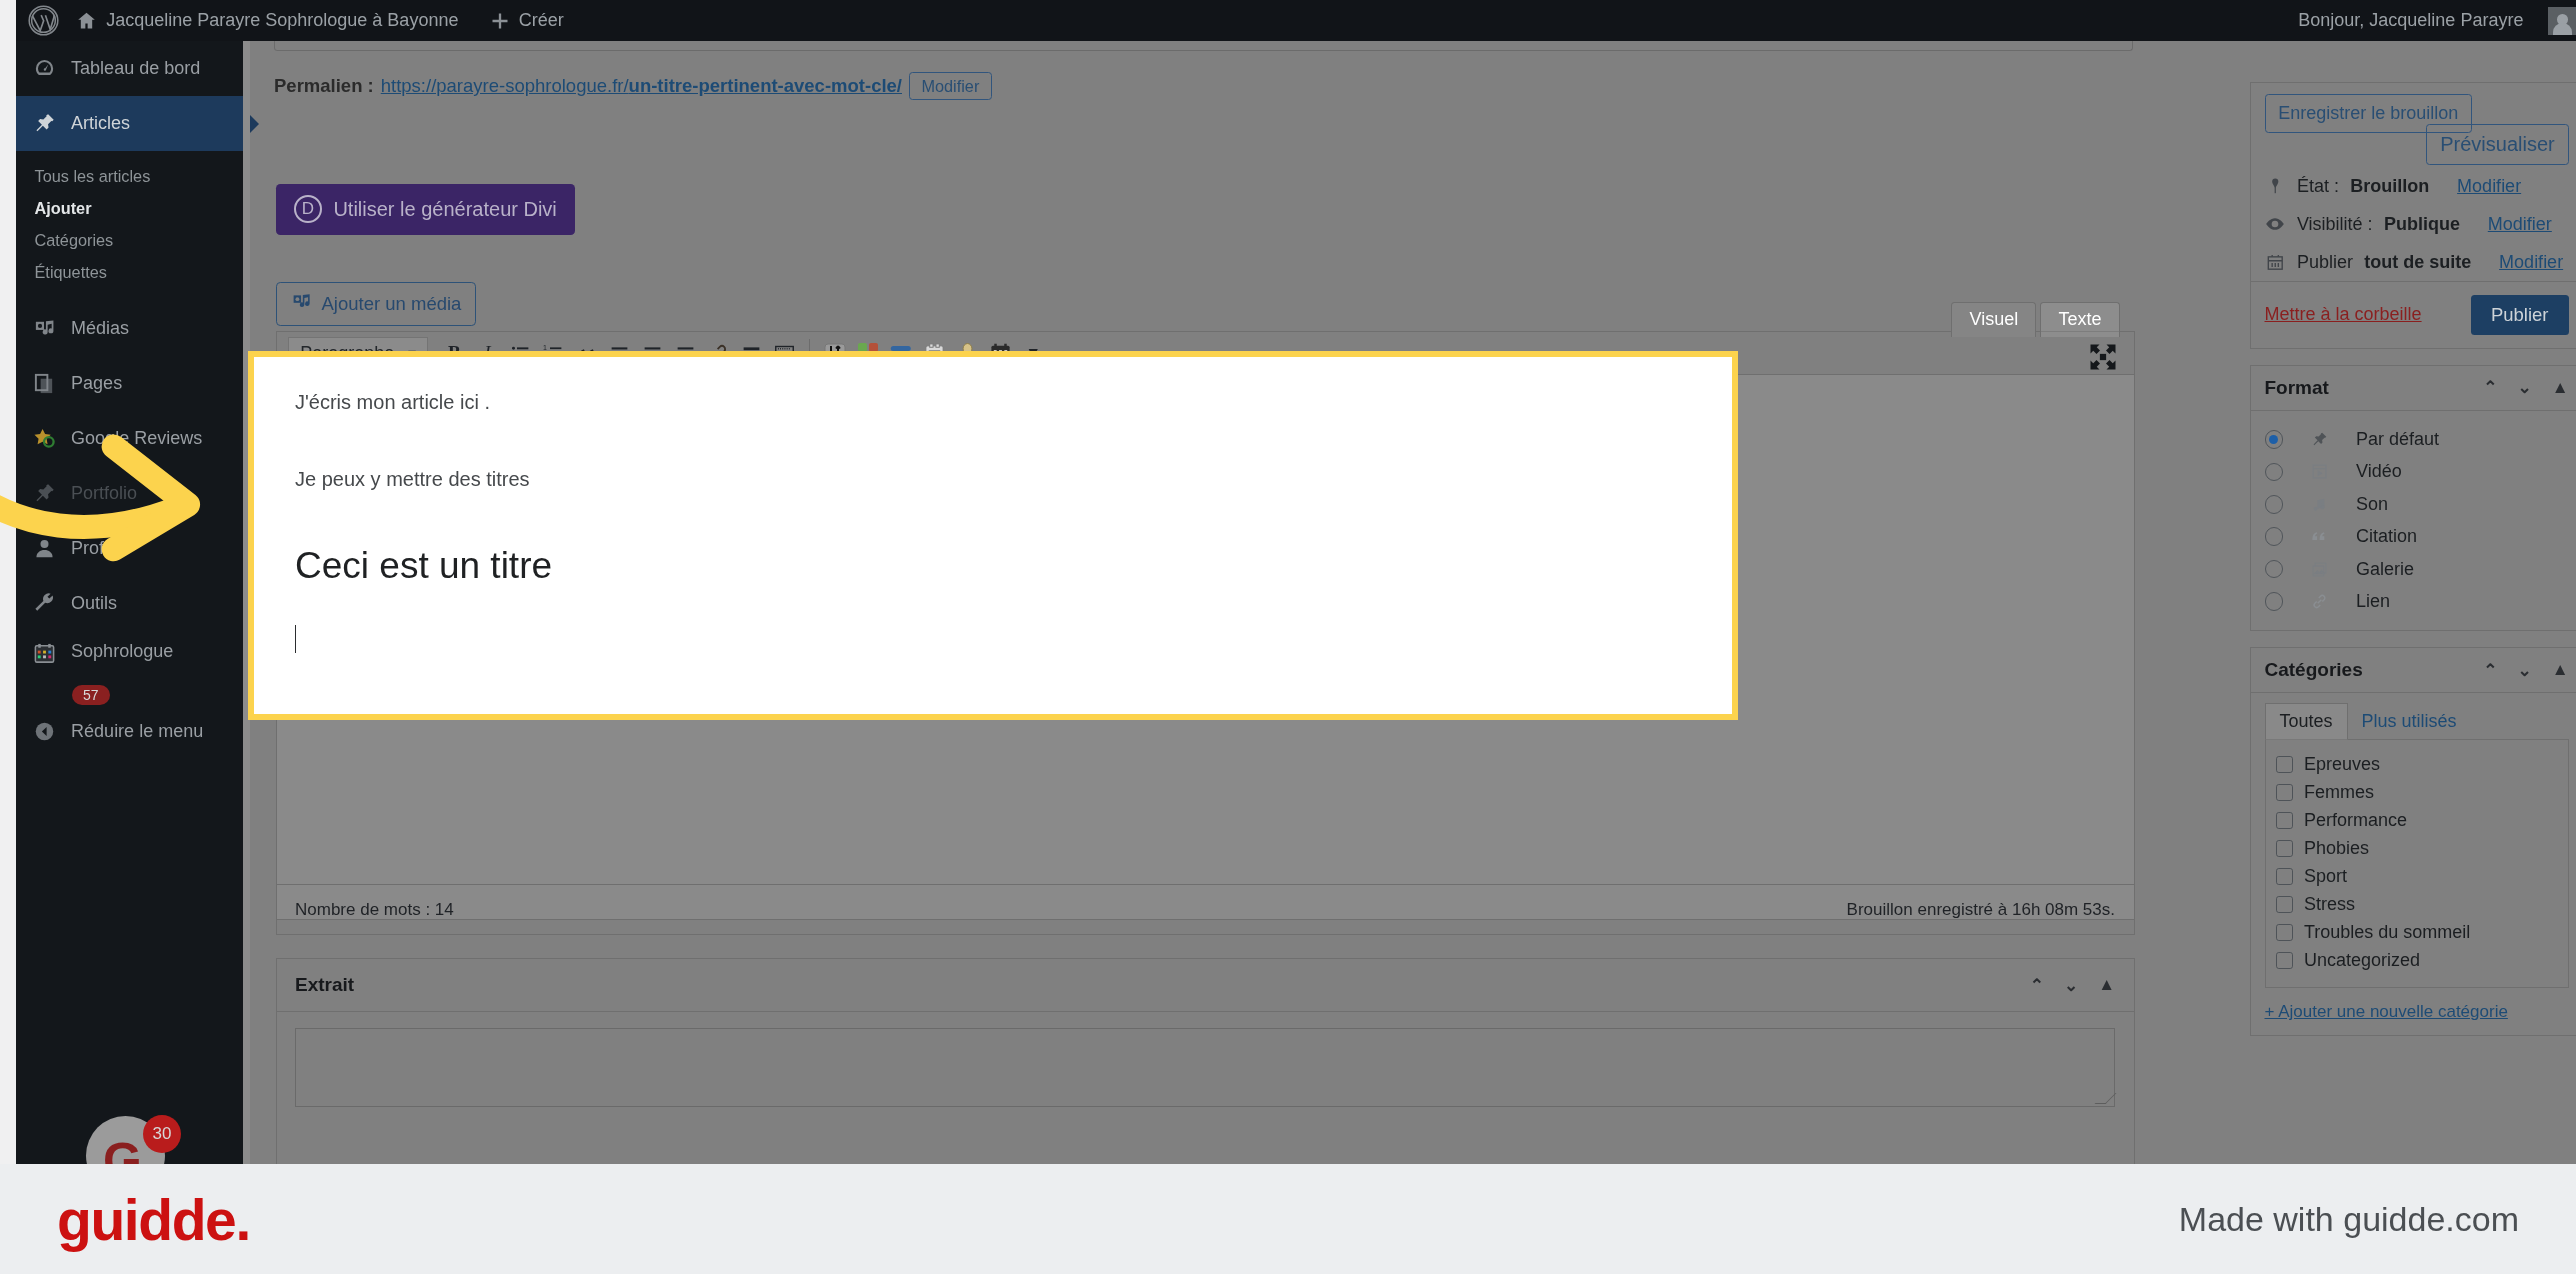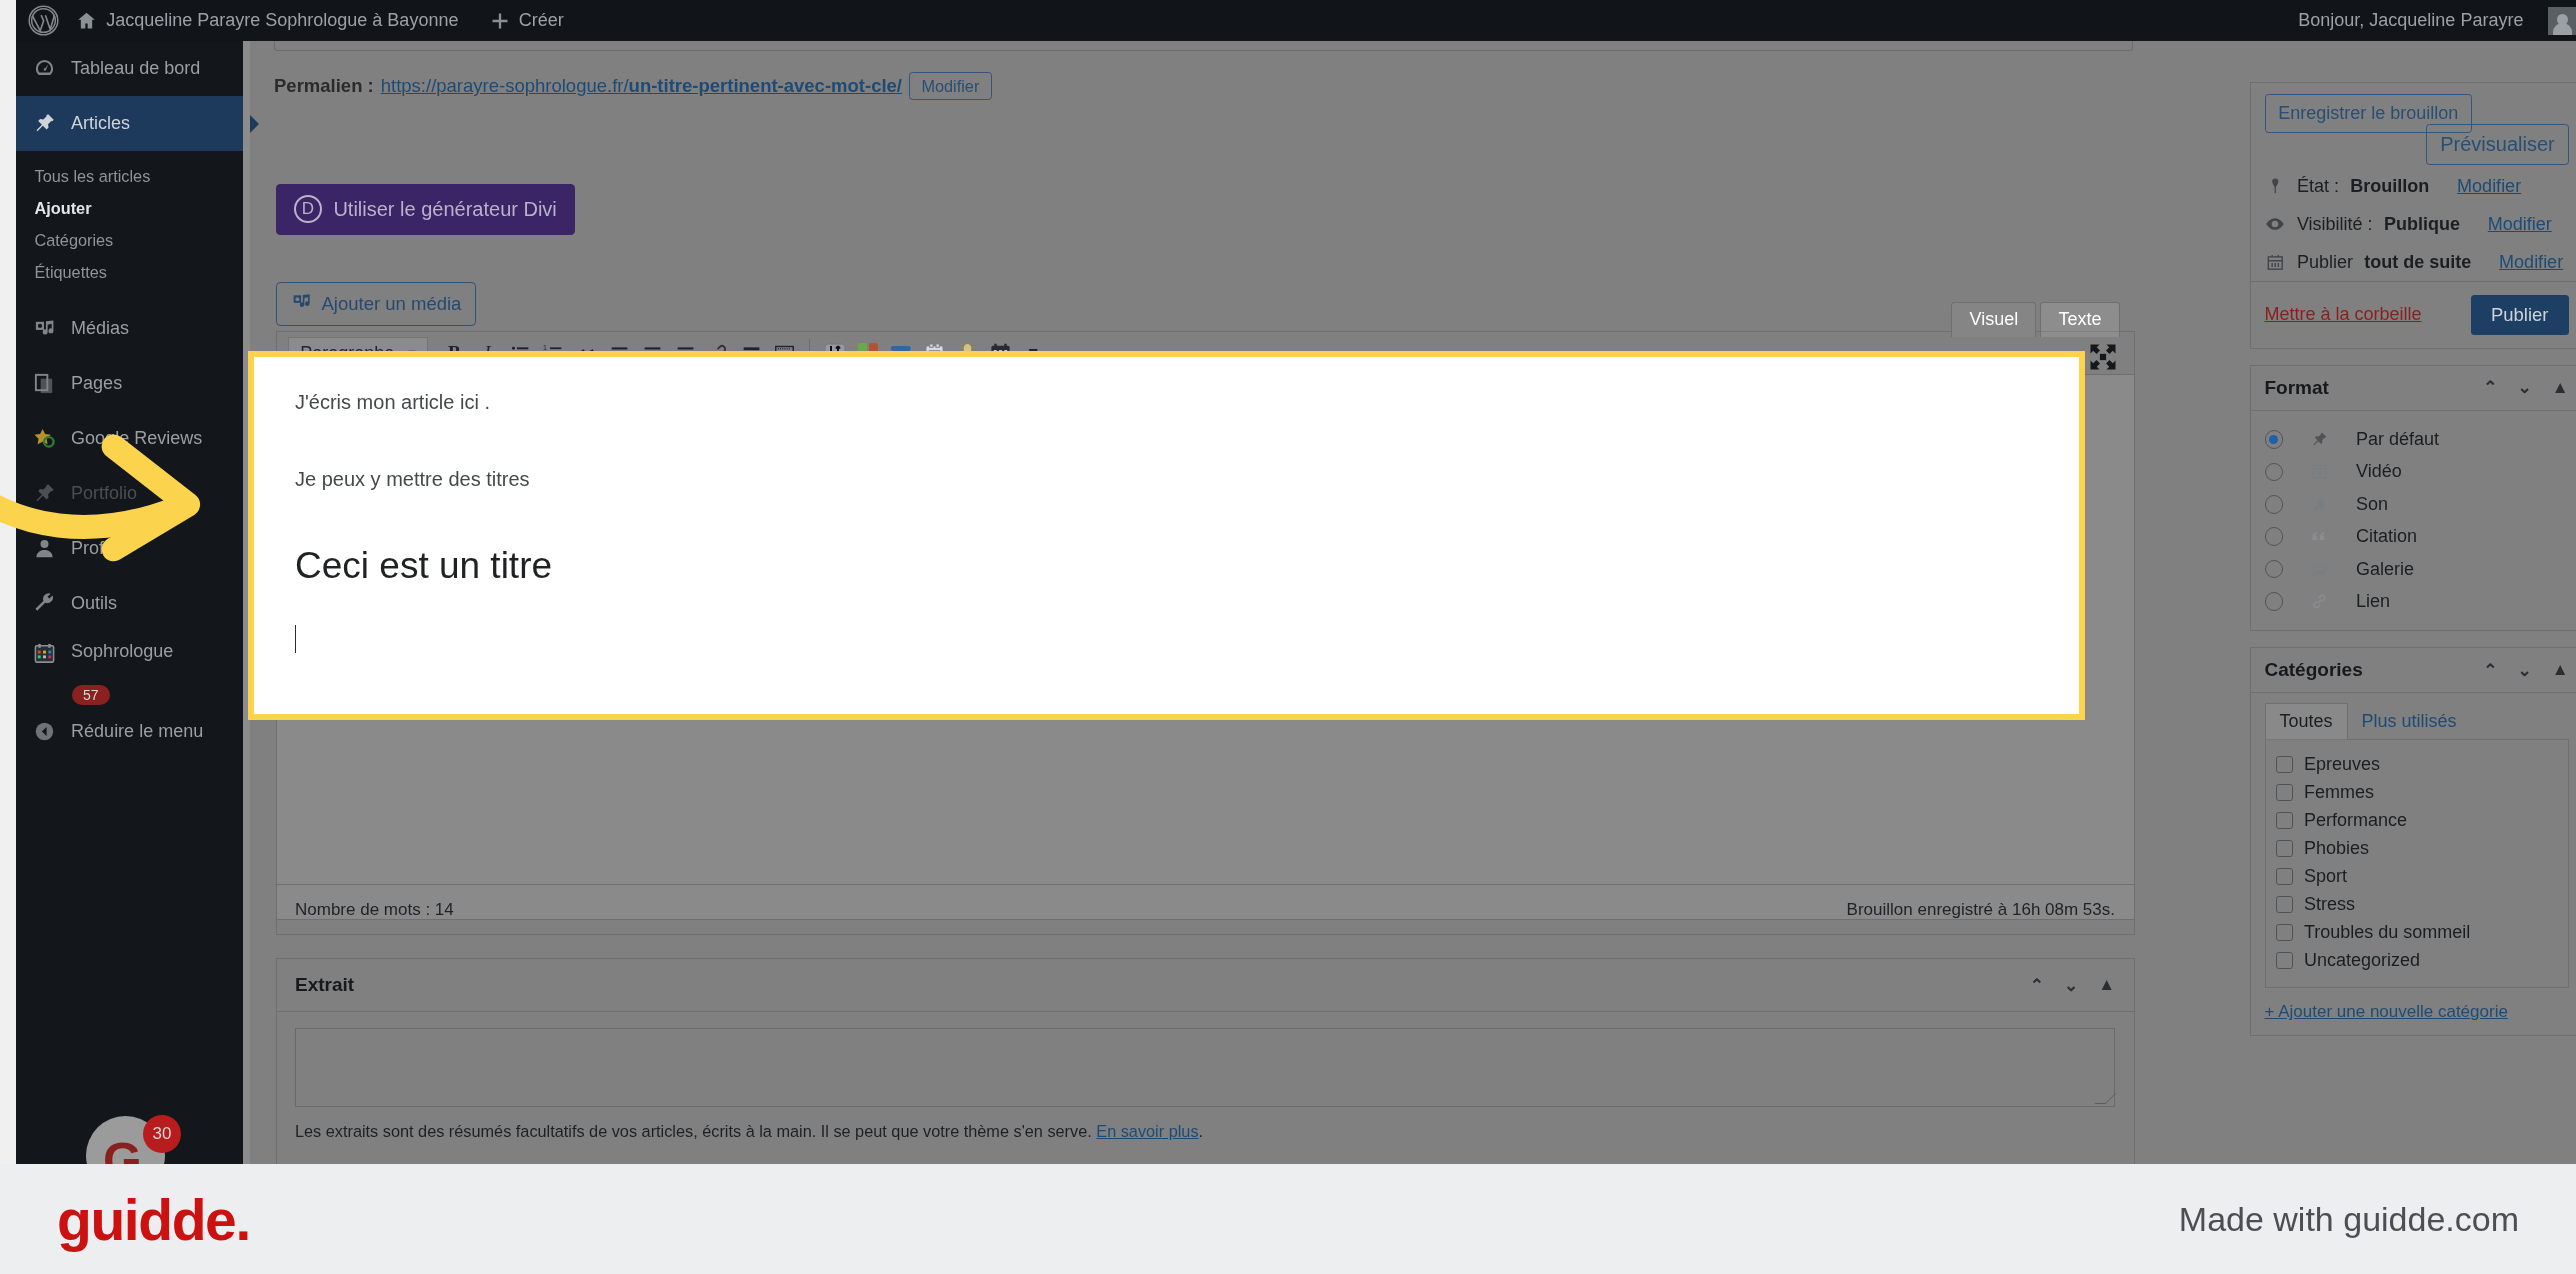--- a/index.html
+++ b/index.html
@@ -236,21 +236,21 @@
   }
   #float-avatar .gl { position:absolute; left: 17px; top: 15.6px; font-size: 50px; color:#8a1f1f; font-weight: bold; }
   #float-badge {
     position: absolute; left: 57px; top: -1.4px; width: 38px; height: 38px; border-radius: 50%;
     background: #b91c1c; color: #d7d7d7; font-size: 17px;
     display:flex; align-items:center; justify-content:center;
   }
 
   
   #spotlight {
-    position: absolute; left: 248px; top: 351px; width: 1837px; height: 369px;
+    position: absolute; left: 248px; top: 351px; width: 1490px; height: 369px;
     background: #ffffff; border: 6.4px solid #fcd34d; z-index: 5;
   }
   #spot-inner { padding: 34px 41px; color: #2f3235; }
   #spot-inner .para { font-size: 20px; margin-bottom: 54px; color: #46494c; }
   #spot-inner .para:first-child { margin-bottom: 54px; }
   #spot-heading { font-size: 37px; color: #1f2123; font-weight: normal; margin-bottom: 38px; }
   #caret { width: 1.4px; height: 28px; background: #2b2d2f; }
 
   
   #footer {
@@ -602,24 +602,20 @@
         <div id="excerpt-head">
           <span>Extrait</span>
           <span class="box-handles">
             <span>⌃</span>
             <span>⌄</span>
             <span>▲</span>
           </span>
         </div>
         <div id="excerpt-body">
           <div id="excerpt-field"></div>
-          <div id="excerpt-help">
-            <span>Les extraits sont des résumés facultatifs de vos articles, écrits à la main. Il se peut que votre thème s'en serve.</span>
-            <a href="#">En savoir plus</a><span>.</span>
-          </div>
         </div>
       </div>
 
       <div id="side">
 
         <div id="publish-box">
           <div id="publish-actions">
             <span id="save-draft">Enregistrer le brouillon</span>
             <span id="preview-btn">Prévisualiser</span>
           </div>

